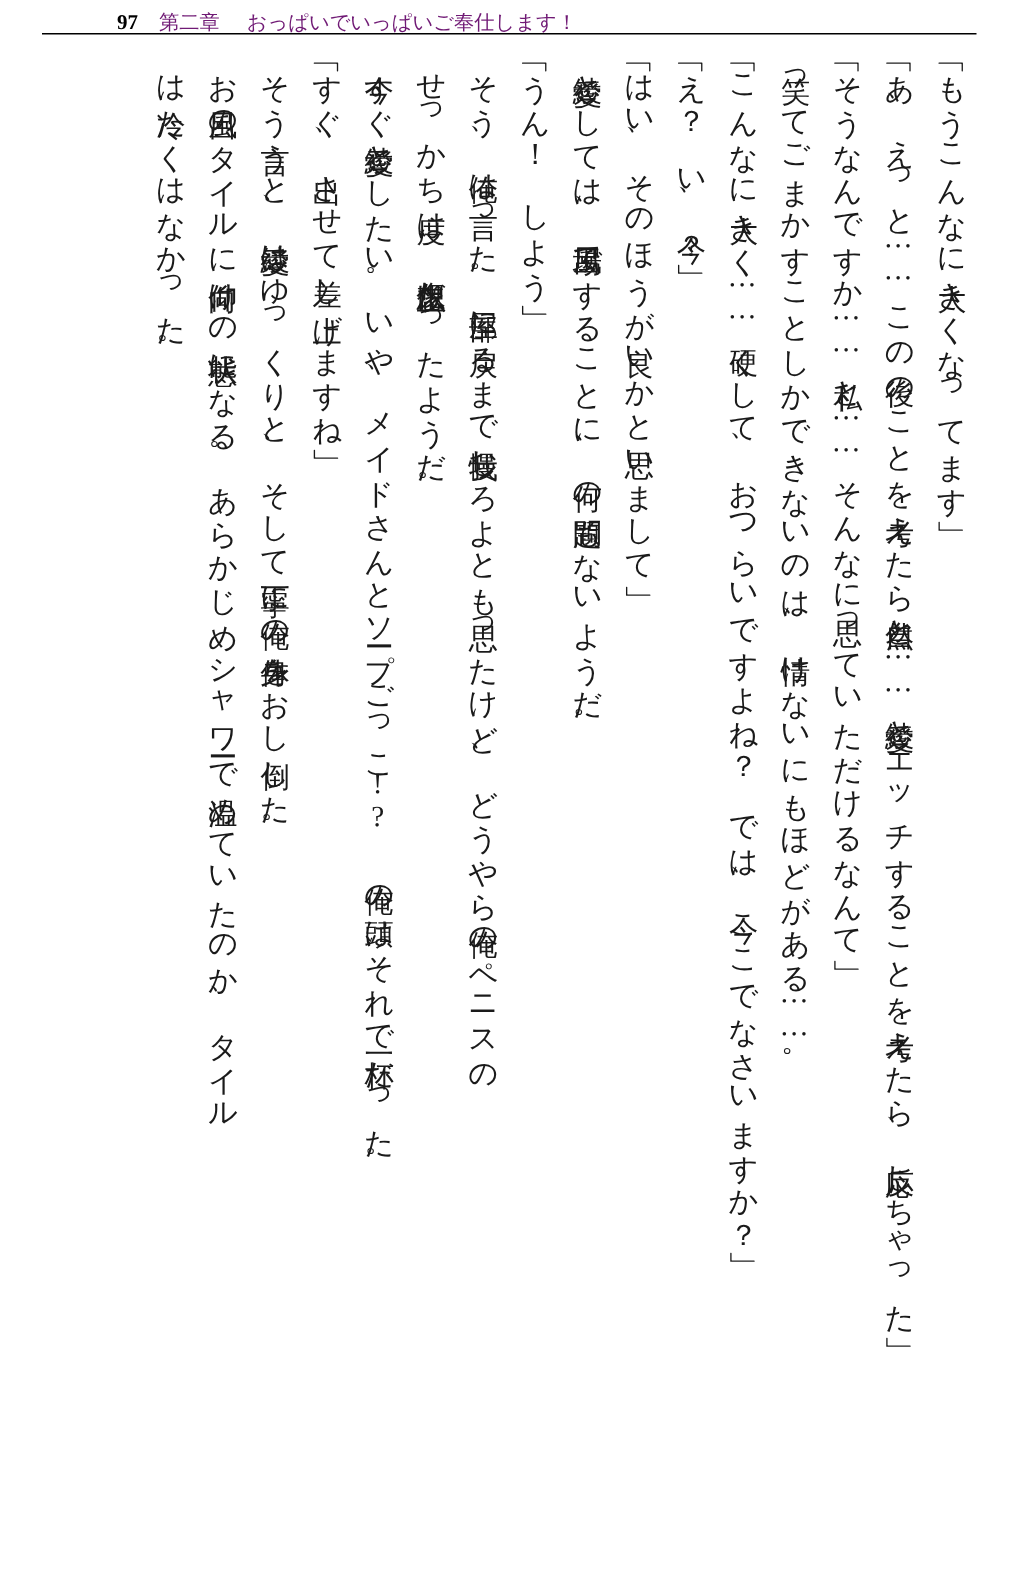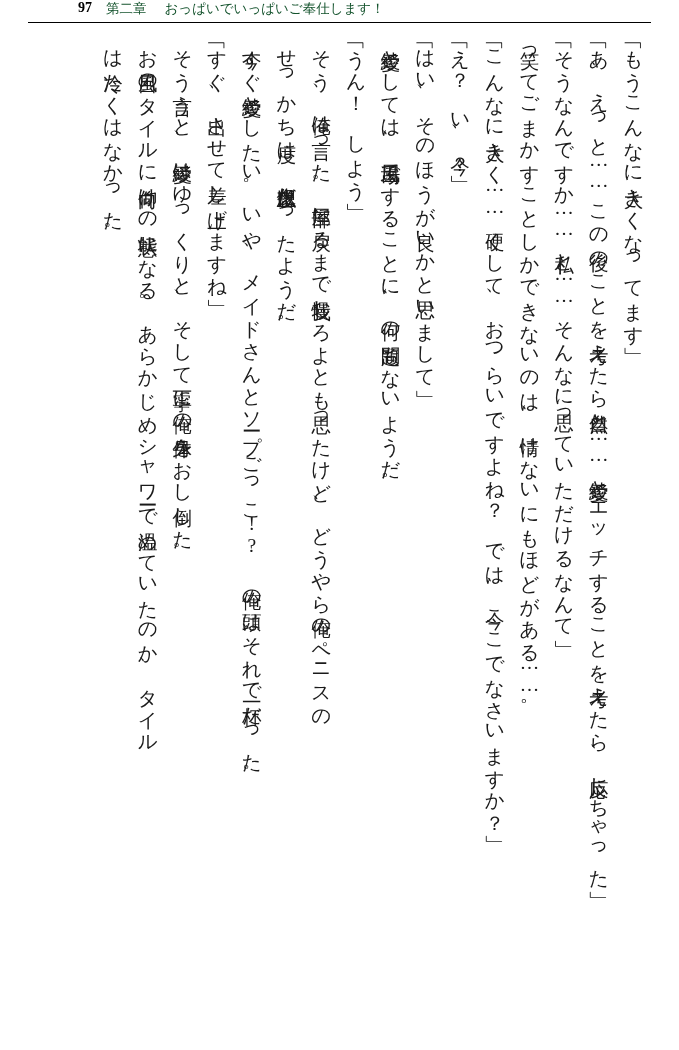--- a/index.html
+++ b/index.html
@@ -22,34 +22,34 @@
     box-sizing: border-box;
   }
   
   #header {
     position: absolute;
     top: 0;
     left: 0;
     width: 679px;
     height: 24px;
     display: flex;
-    align-items: flex-start;
+    align-items: flex-end;
     box-sizing: border-box;
     padding: 0 18px 0 78px;
   }
   #header .page-num {
     font-size: 14px;
     font-weight: bold;
     letter-spacing: 0;
     margin-right: 14px;
     color: #000;
   }
   #header .chapter-title {
     font-size: 13.5px;
-    color: #14532d;
+    color: #701a75;
     white-space: nowrap;
   }
   #header-rule {
     position: absolute;
     top: 22px;
     left: 28px;
     width: 623px;
     height: 1px;
     background: #000;
   }

